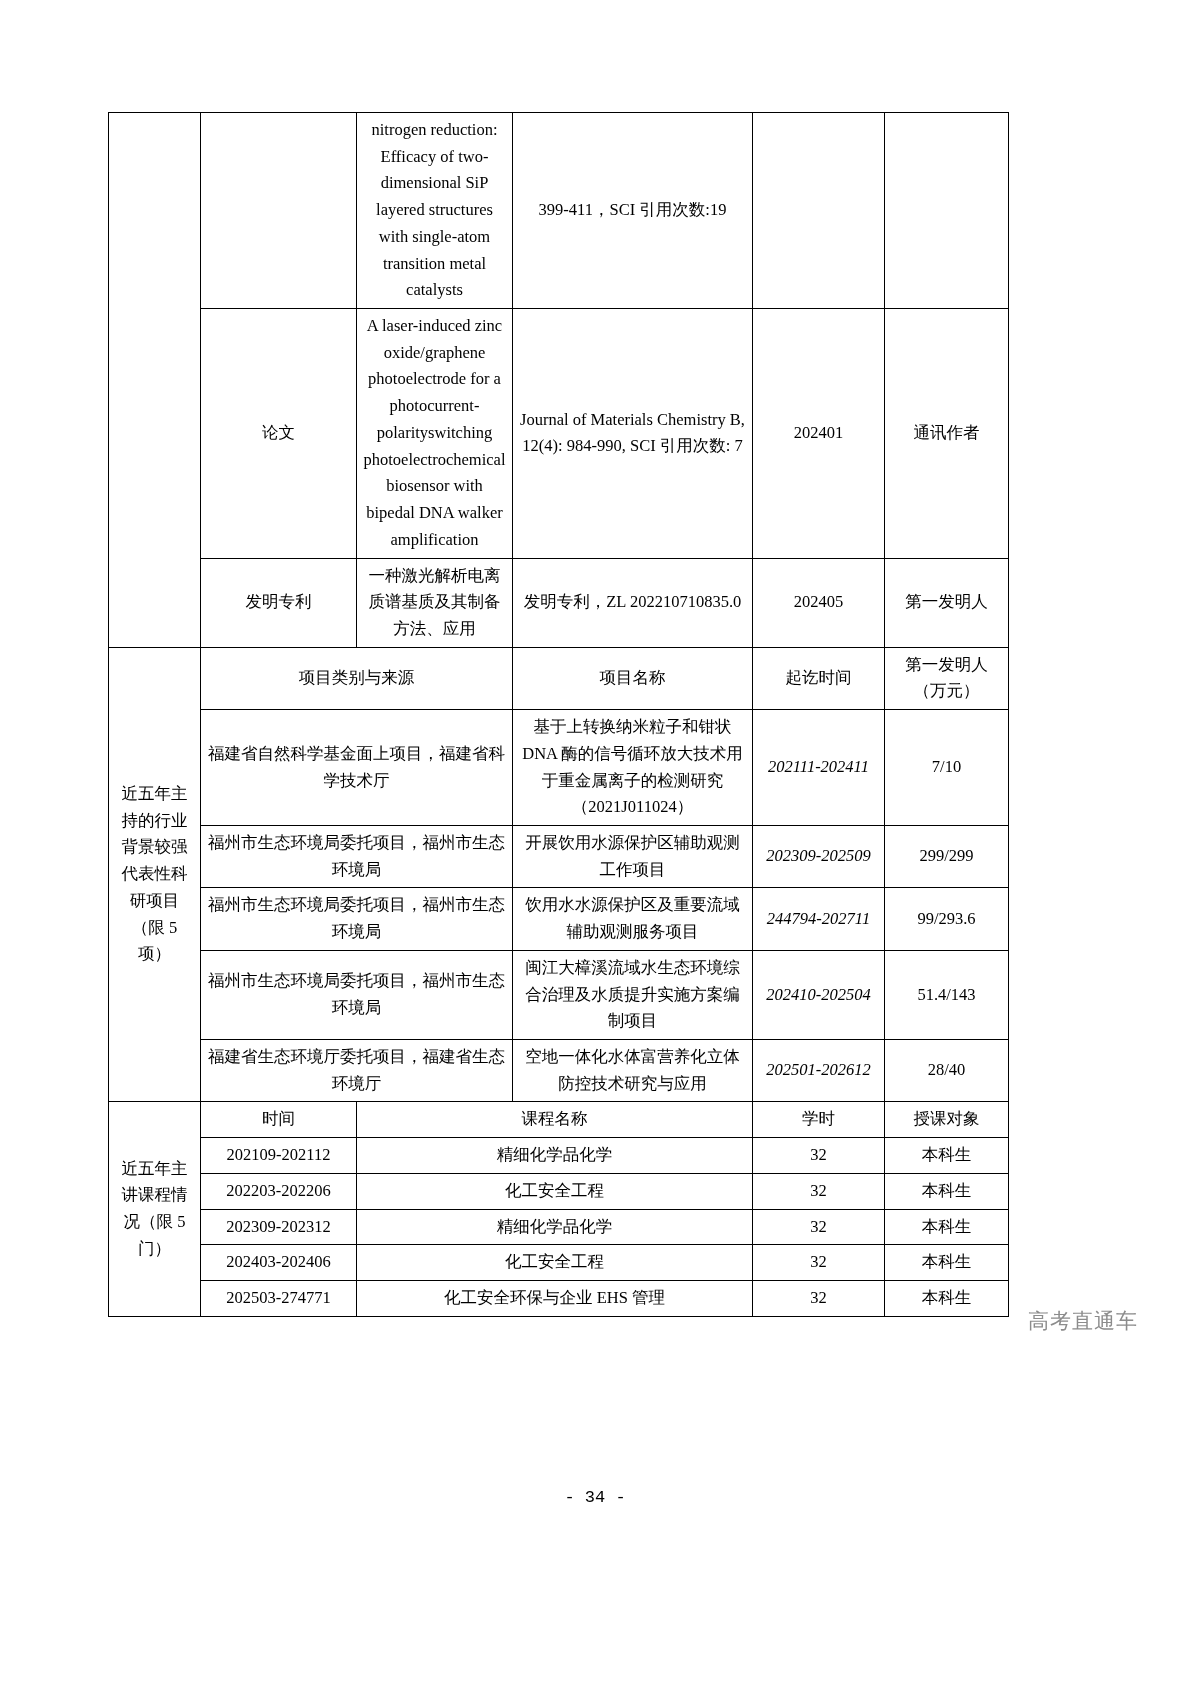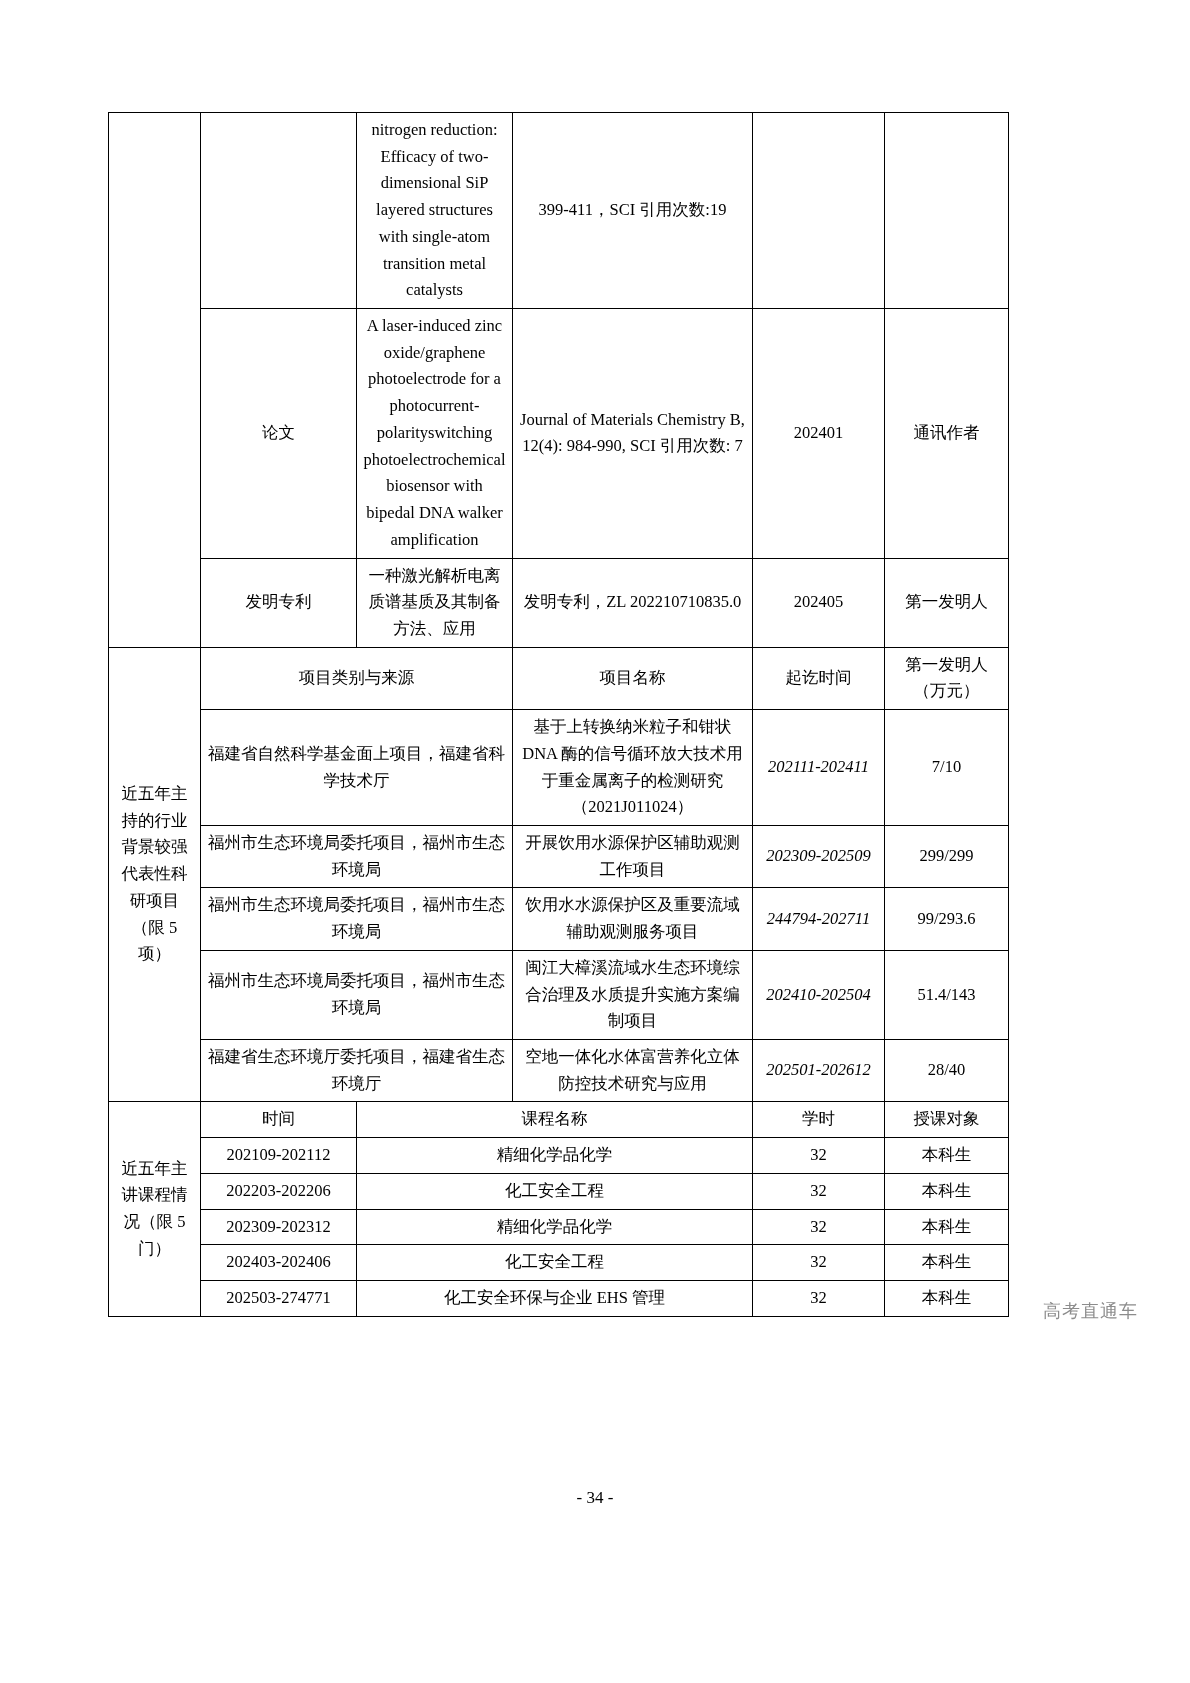--- a/index.html
+++ b/index.html
@@ -56,27 +56,27 @@
   }
   .nowrap { white-space: nowrap; font-style: italic; }
 
   .pagenum {
     position: absolute;
     left: 0;
     top: 1488px;
     width: 1190px;
     text-align: center;
     font-size: 17px;
-    font-family: Liberation Serif, serif;
+    font-family: Liberation Mono, monospace;
   }
   .watermark {
     position: absolute;
     right: 52px;
-    bottom: 48px;
-    font-size: 18px;
+    bottom: 36px;
+    font-size: 21px;
     color: #8c8c8c;
     font-family: "Liberation Sans", sans-serif;
     letter-spacing: 1px;
   }
 </style>
 </head>
 <body>
 
 <div class="page">
 

